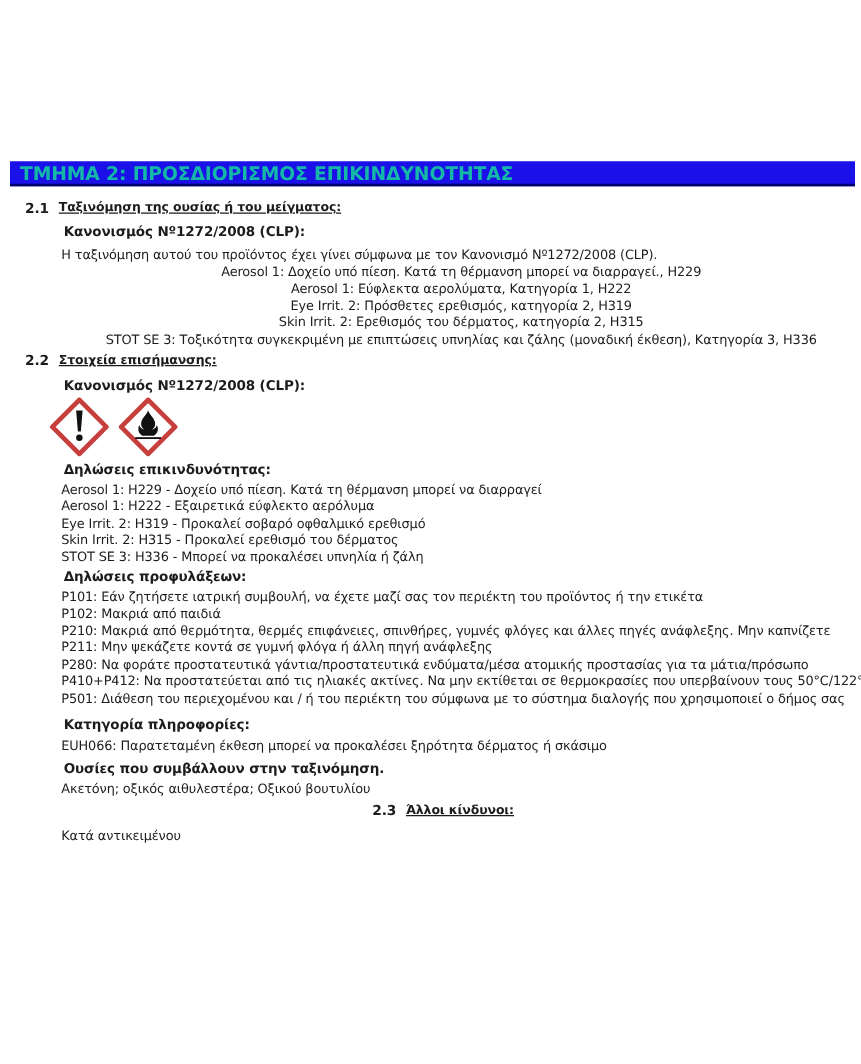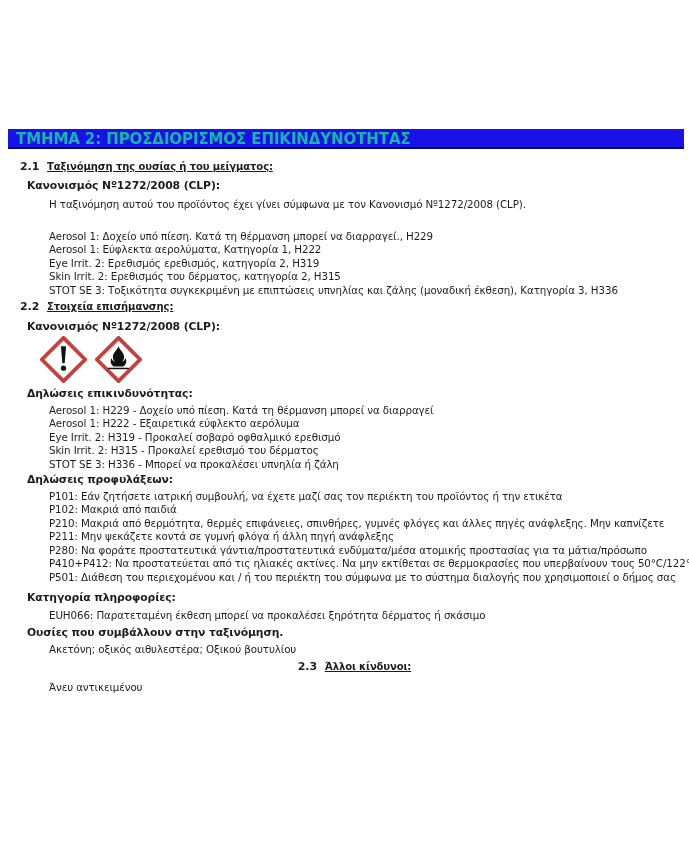--- a/index.html
+++ b/index.html
@@ -32,37 +32,37 @@
   .num {
     width: 27px;
     margin-left: 20px;
     font-weight: bold;
     font-size: 11px;
     flex: none;
   }
   .h1 { font-weight: bold; font-size: 10px; line-height: 13.5px; text-decoration: underline; }
   .h2 {
     font-weight: bold; font-size: 10.8px; line-height: 13.5px;
-    margin-left: 27px; white-space: nowrap;
+    margin-left: 51px; white-space: nowrap;
   }
   .body-text { margin-left: 49px; line-height: 13.5px; white-space: nowrap; }
   .list { margin-left: 49px; }
   .list p { line-height: 13.5px; white-space: nowrap; }
   .signal {
     margin-left: 48px; font-weight: bold; font-size: 10px;
     line-height: 12px; white-space: nowrap;
   }
   .pictos { margin-left: 40px; display: flex; gap: 8px; }
   .picto { width: 47px; height: 47px; }
   .picto svg { width: 47px; height: 47px; display: block; }
   
   .mt-s21-title { margin-top: 11px; }
   .mt-reg21 { margin-top: 5px; }
   .mt-intro { margin-top: 6px; }
-  .mt-class { margin-top: 18px; }
+  .mt-class { margin-top: 0; text-align: center; }
   .mt-s22-title { margin-top: 3px; }
   .mt-reg22 { margin-top: 6px; }
   .mt-signal { margin-top: 5px; }
   .mt-pictos { margin-top: 3px; }
   .mt-hazhead { margin-top: 4px; }
   .mt-hazlist { margin-top: 3px; }
   .mt-prehead { margin-top: 2px; }
   .mt-prelist { margin-top: 3px; }
   .mt-addhead { margin-top: 7px; }
   .mt-euh { margin-top: 4px; }
@@ -82,21 +82,21 @@
 
   <div class="row mt-s21-title">
     <div class="num">2.1</div>
     <div class="h1">Ταξινόμηση της ουσίας ή του μείγματος:</div>
   </div>
   <div class="h2 mt-reg21">Κανονισμός Nº1272/2008 (CLP):</div>
   <div class="body-text mt-intro">Η ταξινόμηση αυτού του προϊόντος έχει γίνει σύμφωνα με τον Κανονισμό Nº1272/2008 (CLP).</div>
   <div class="list mt-class">
     <p>Aerosol 1: Δοχείο υπό πίεση. Κατά τη θέρμανση μπορεί να διαρραγεί., H229</p>
     <p>Aerosol 1: Εύφλεκτα αερολύματα, Κατηγορία 1, H222</p>
-    <p>Eye Irrit. 2: Ερεθισμός ερεθισμός, κατηγορία 2, H319</p>
+    <p>Eye Irrit. 2: Πρόσθετες ερεθισμός, κατηγορία 2, H319</p>
     <p>Skin Irrit. 2: Ερεθισμός του δέρματος, κατηγορία 2, H315</p>
     <p>STOT SE 3: Τοξικότητα συγκεκριμένη με επιπτώσεις υπνηλίας και ζάλης (μοναδική έκθεση), Κατηγορία 3, H336</p>
   </div>
 
   <div class="row mt-s22-title">
     <div class="num">2.2</div>
     <div class="h1">Στοιχεία επισήμανσης:</div>
   </div>
   <div class="h2 mt-reg22">Κανονισμός Nº1272/2008 (CLP):</div>
 
@@ -140,15 +140,15 @@
   <div class="h2 mt-addhead">Κατηγορία πληροφορίες:</div>
   <div class="body-text mt-euh">EUH066: Παρατεταμένη έκθεση μπορεί να προκαλέσει ξηρότητα δέρματος ή σκάσιμο</div>
 
   <div class="h2 mt-conthead">Ουσίες που συμβάλλουν στην ταξινόμηση.</div>
   <div class="body-text mt-contrib">Ακετόνη; οξικός αιθυλεστέρα; Οξικού βουτυλίου</div>
 
   <div class="row mt-s23-title">
     <div class="num">2.3</div>
     <div class="h1">Άλλοι κίνδυνοι:</div>
   </div>
-  <div class="body-text mt-s23-body">Άνευ αντικειμένου</div>
+  <div class="body-text mt-s23-body">Κατά αντικειμένου</div>
 
 </div>
 
 </body></html>

